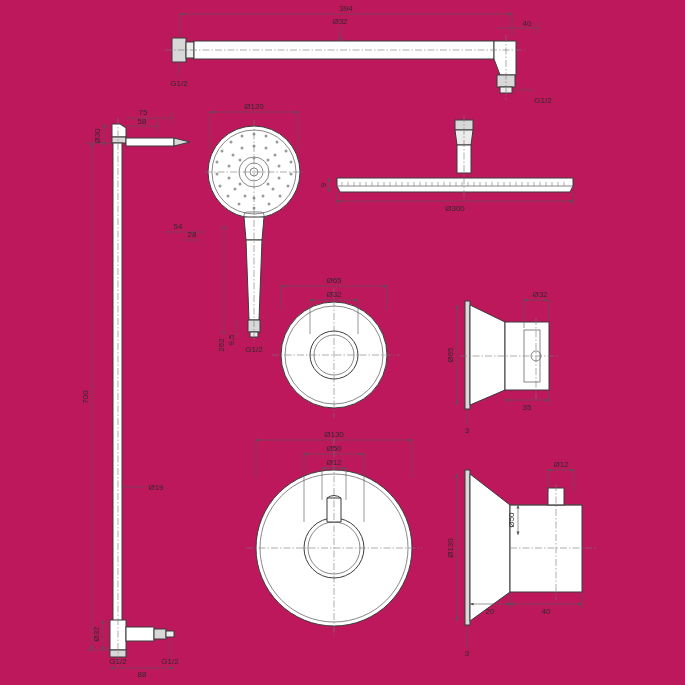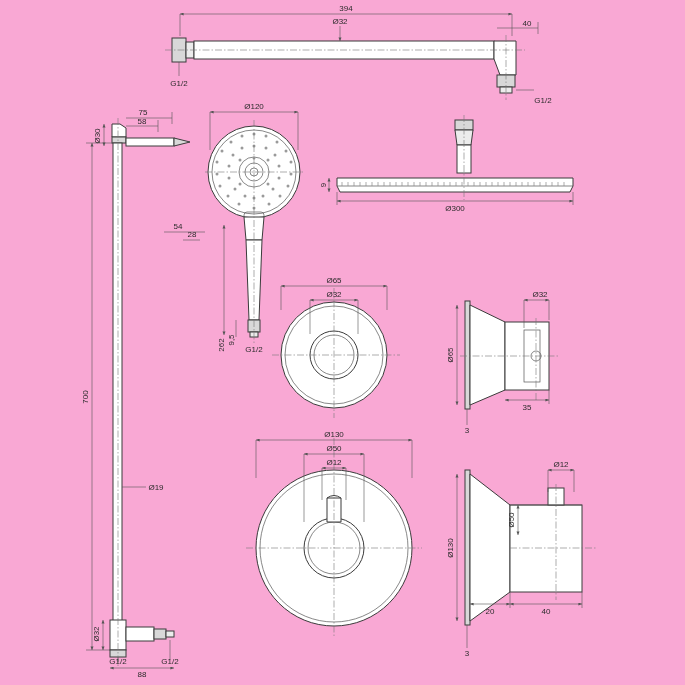--- a/index.html
+++ b/index.html
@@ -7,21 +7,21 @@
     padding: 0;
     background: #ffffff;
   }
   body {
     font-family: "Liberation Sans", sans-serif;
   }
   #stage {
     position: relative;
     width: 685px;
     height: 685px;
-    background: #f9a8d4;
+    background: #be185d;
     overflow: hidden;
     text-align: right;
   }
   #stage svg {
     position: absolute;
     left: 0;
     top: 0;
   }
   .ln { stroke: #3b3b3b; stroke-width: 1; fill: none; }
   .ln-thin { stroke: #555; stroke-width: 0.7; fill: none; }

